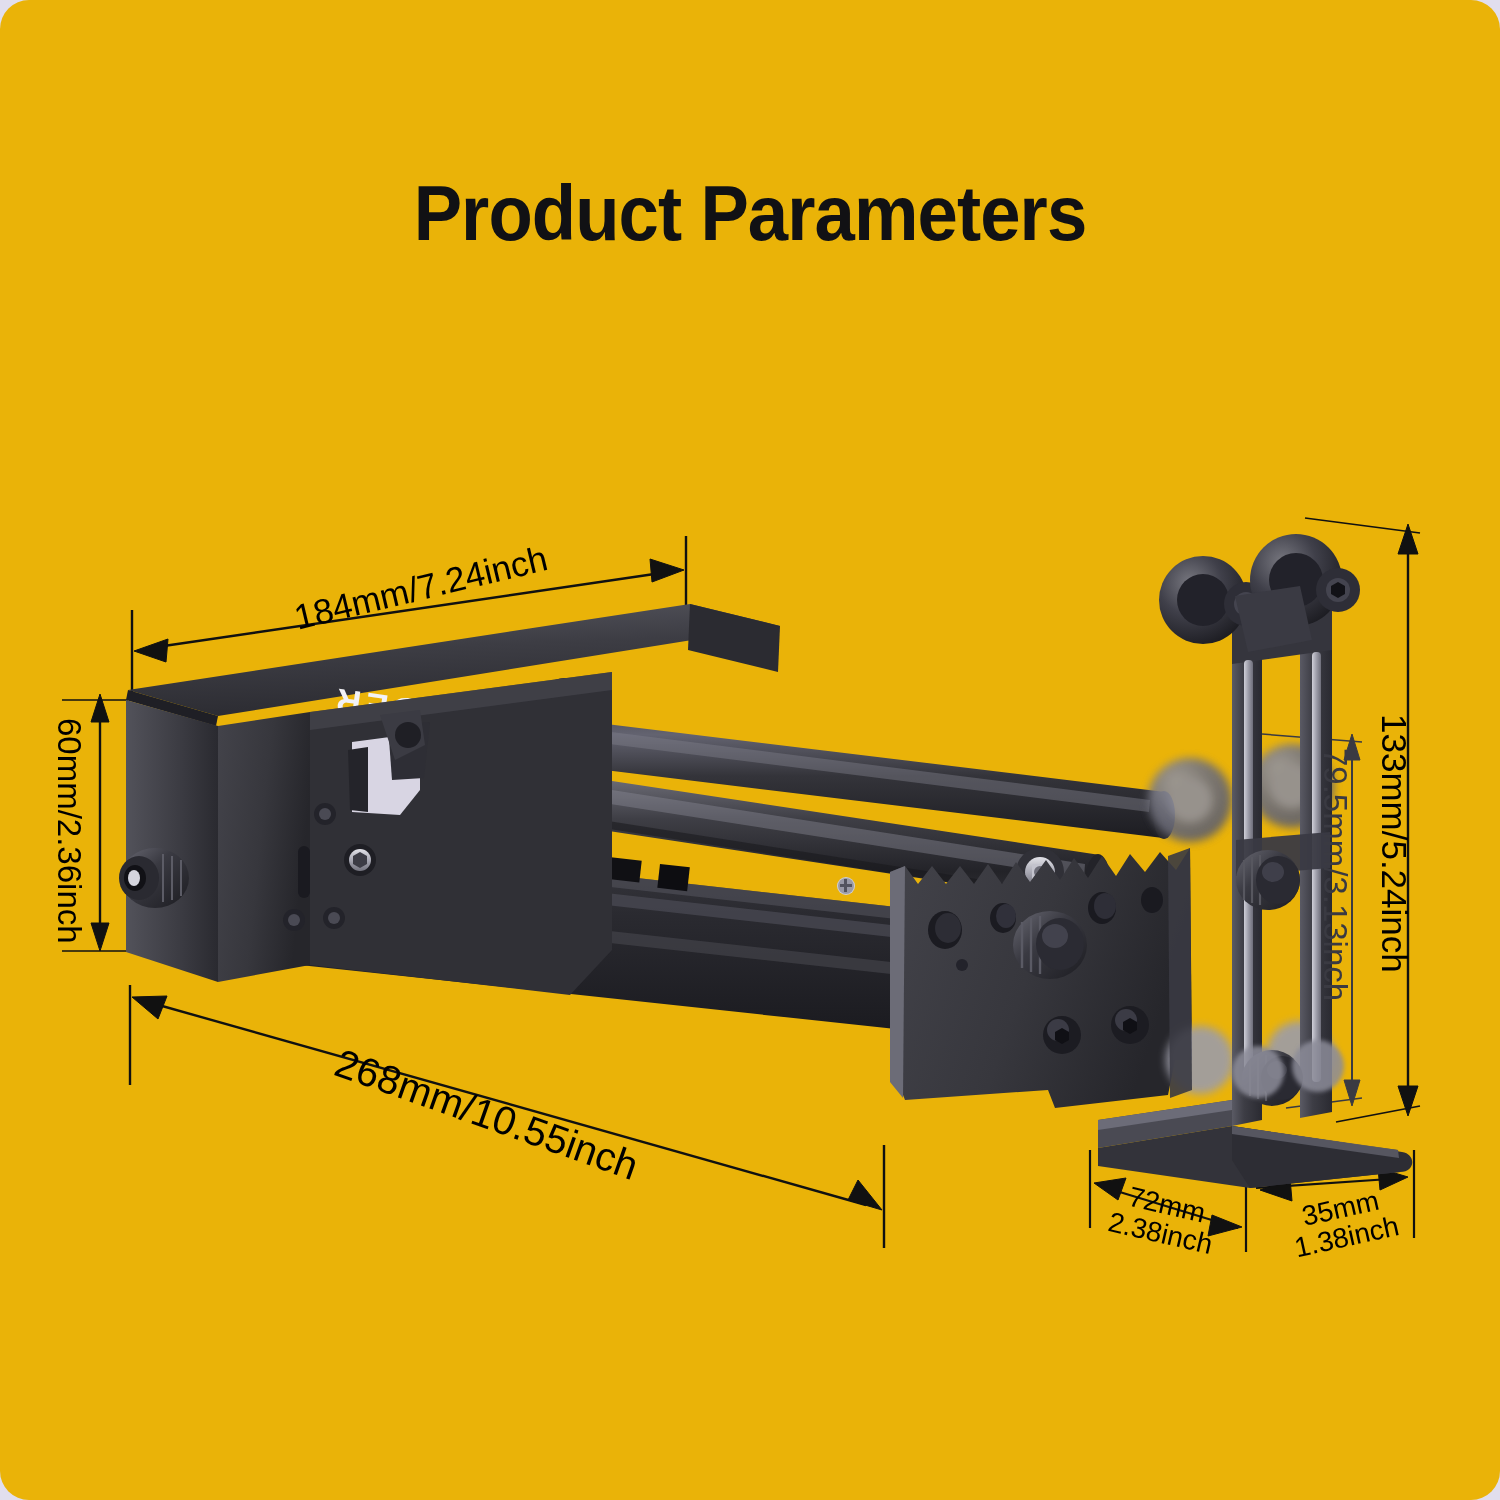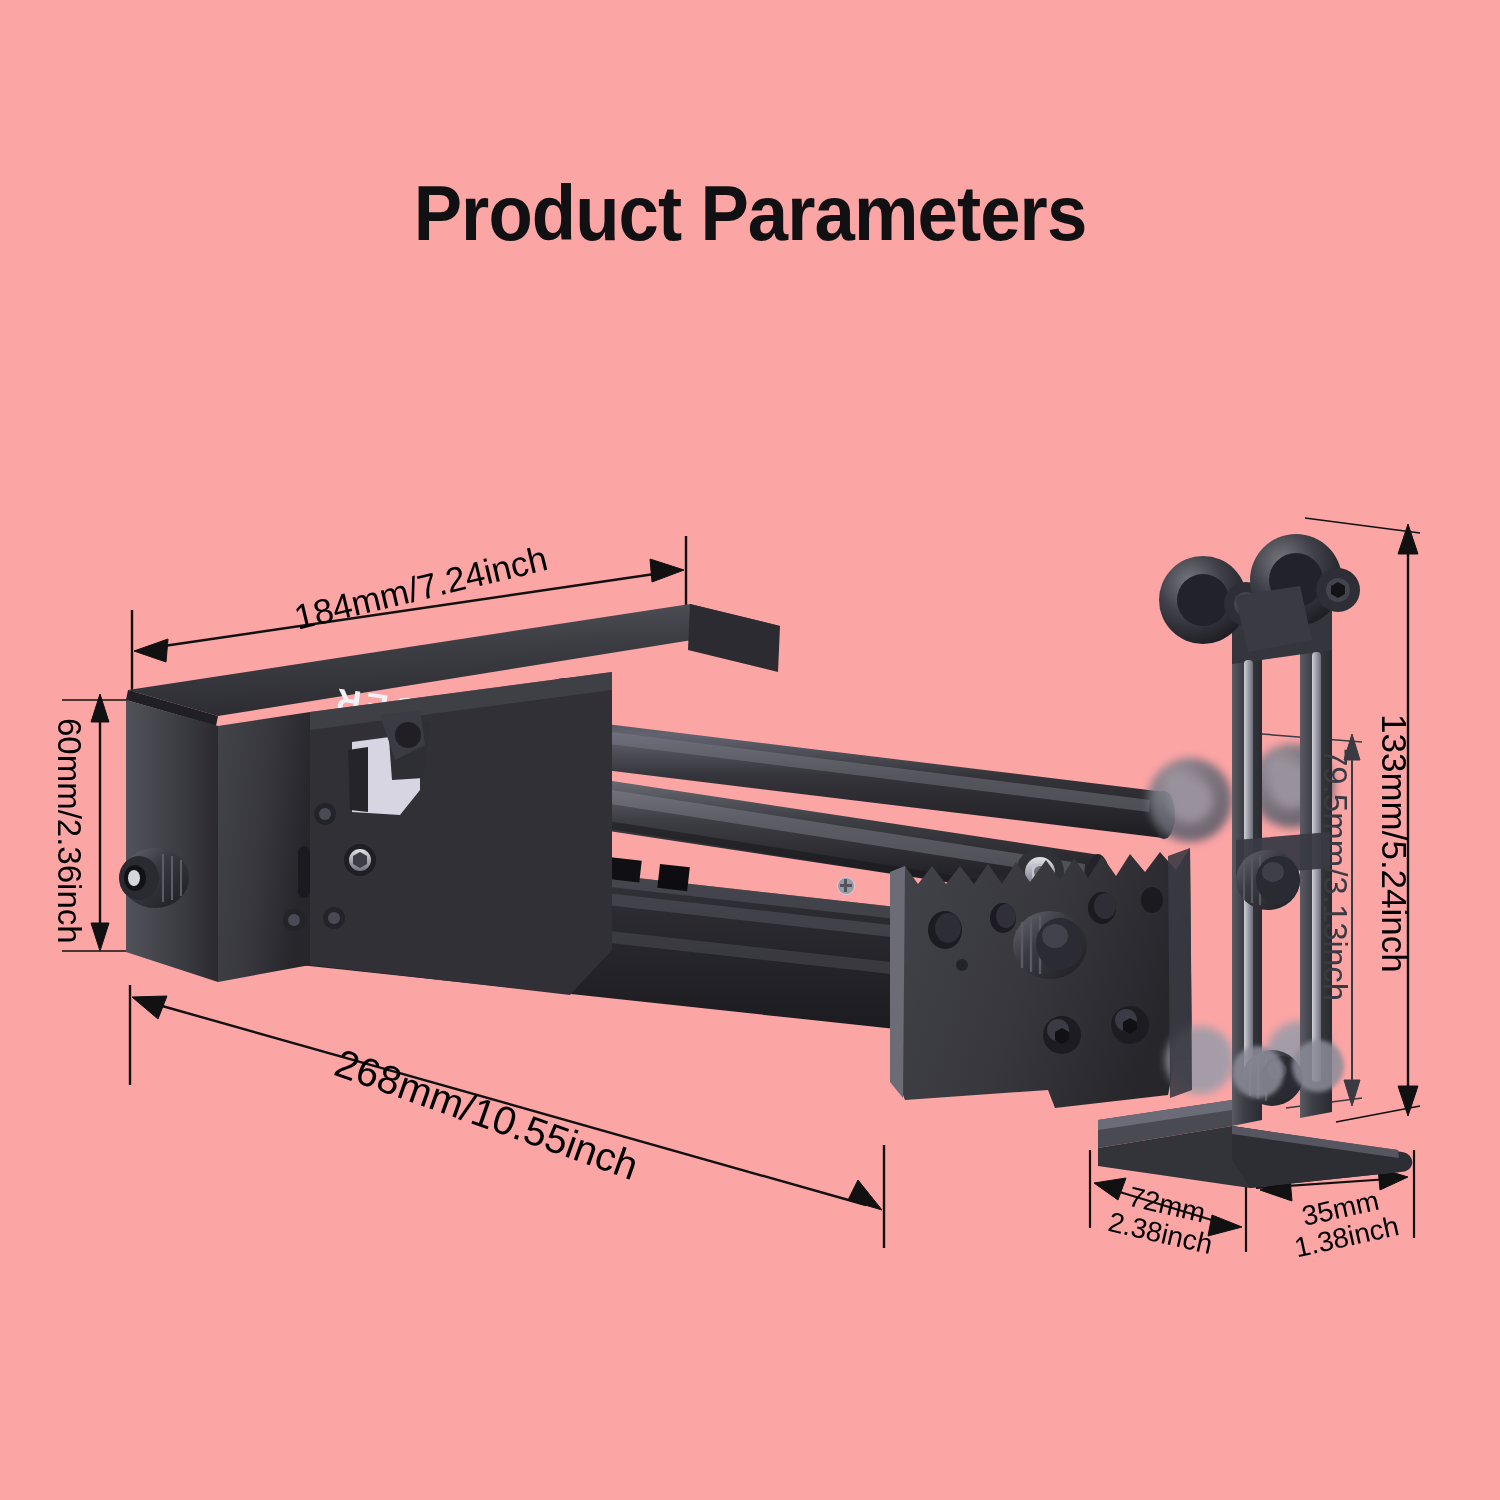--- a/index.html
+++ b/index.html
@@ -101,21 +101,21 @@
     font-size: 28px;
     transform: rotate(-12.5deg);
     text-align: center;
   }
   .dim-label .line2 { display: block; text-align: center; }
   .dim-label .line1 { display: block; text-align: center; }
 </style>
 </head>
 <body style="background: rgb(225, 222, 237);">
 
-<div id="stage" style="background: #fca5a5;">
+<div id="stage" style="background: #eab308; border-radius: 29px;">
 
   <div id="page-title">Product Parameters</div>
 
   <div id="illustration">
     <svg width="1500" height="1500" viewBox="0 0 1500 1500" xmlns="http://www.w3.org/2000/svg">
       <defs>
 
         <linearGradient id="gTopPlate" x1="0" y1="0" x2="0.2" y2="1">
           <stop offset="0%" stop-color="#55555d"></stop>
           <stop offset="45%" stop-color="#3d3d44"></stop>

